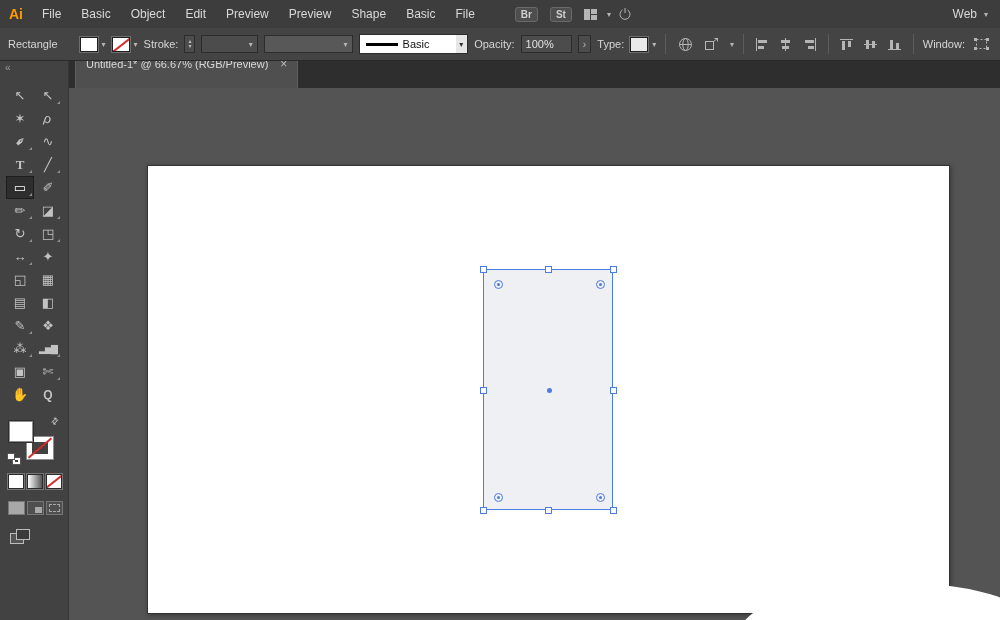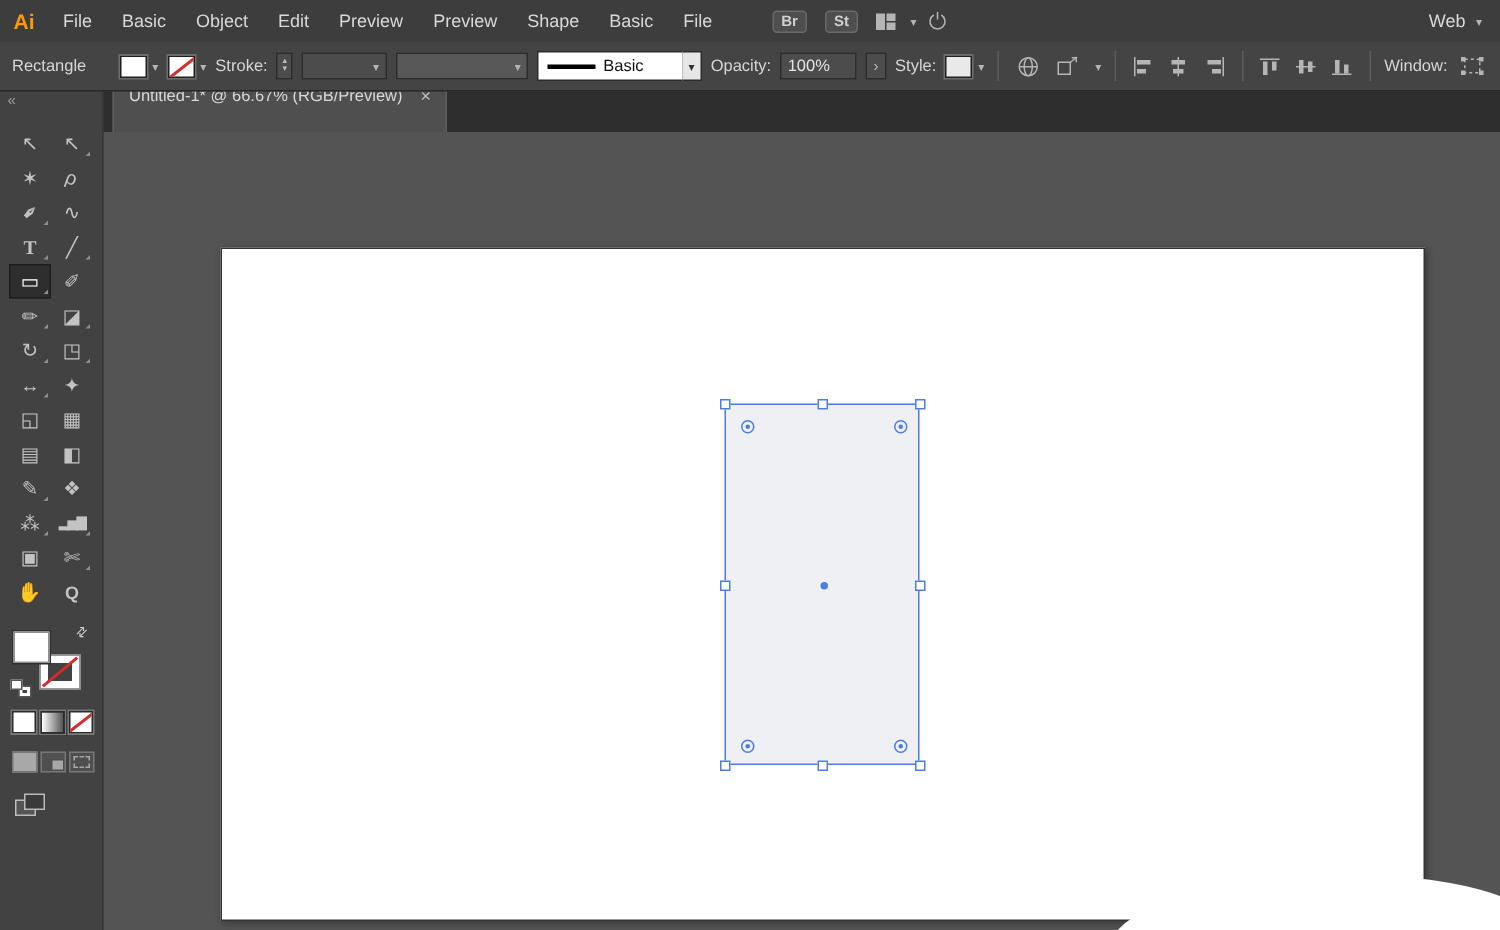--- a/index.html
+++ b/index.html
@@ -201,21 +201,21 @@
       <span data-name="stroke-style-value">Basic</span>
     </span>
     <span class="chevbox" data-name="chevron-down-icon">▾</span>
 
     <span class="cb-label" data-name="opacity-label">Opacity:</span>
     <span class="field fw46" data-name="opacity-input">
       <span data-name="opacity-value">100%</span>
     </span>
     <span class="arrowbox" data-name="opacity-panel-arrow">›</span>
 
-    <span class="cb-label" data-name="style-label">Style:</span>
+    <span class="cb-label" data-name="style-label">Type:</span>
     <span class="swatch-ctrl" data-name="graphic-style-control">
       <span class="swatch empty" data-name="style-swatch-icon"></span>
       <span class="chev" data-name="chevron-down-icon">▾</span>
     </span>
 
     <span class="vsep" data-name="separator"></span>
     <span class="cbicon" data-name="globe-icon">
         <svg width="17" height="15" viewBox="0 0 17 15">
           <g fill="none" stroke="#b5b5b5">
             <circle cx="8.5" cy="7.5" r="6"></circle>

